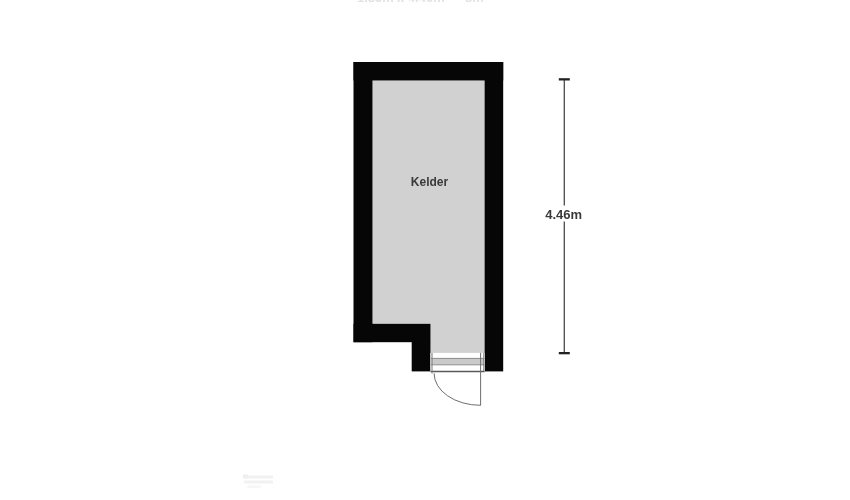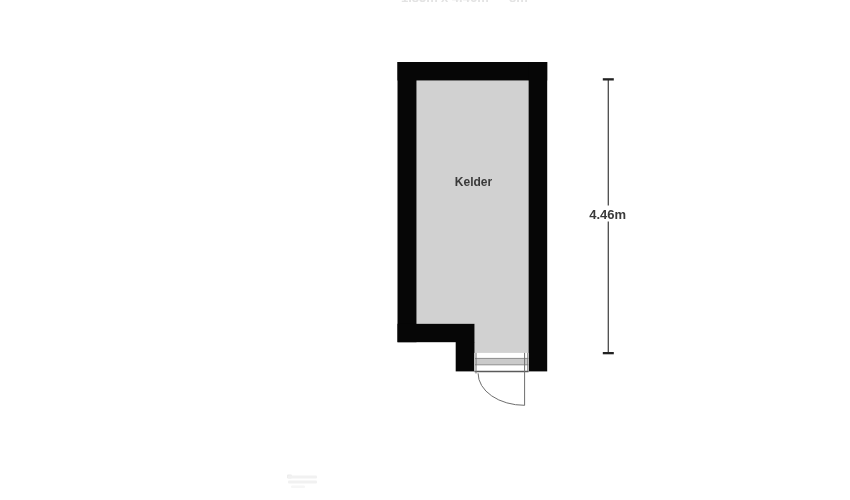--- a/index.html
+++ b/index.html
@@ -1,17 +1,17 @@
 <!DOCTYPE html>
 <html><head>
 <meta charset="utf-8">
 <style>
   html,body{margin:0;padding:0;background:#ffffff;}
   #plan{position:relative;width:720px;height:500px;background:#ffffff;overflow:hidden;
-        font-family:"Liberation Sans", sans-serif;margin-left:44px;}
+        font-family:"Liberation Sans", sans-serif;}
   svg{position:absolute;left:0;top:0;}
 </style>
 </head>
 <body>
 <div id="plan">
 <svg width="850" height="500" viewBox="0 0 850 500">
 
   <g fill="#e3e3e3" font-size="13" font-weight="bold" font-family="Liberation Sans, sans-serif">
     <text x="357" y="2">1.85m</text>
     <text x="397" y="2">x 4.46m</text>

